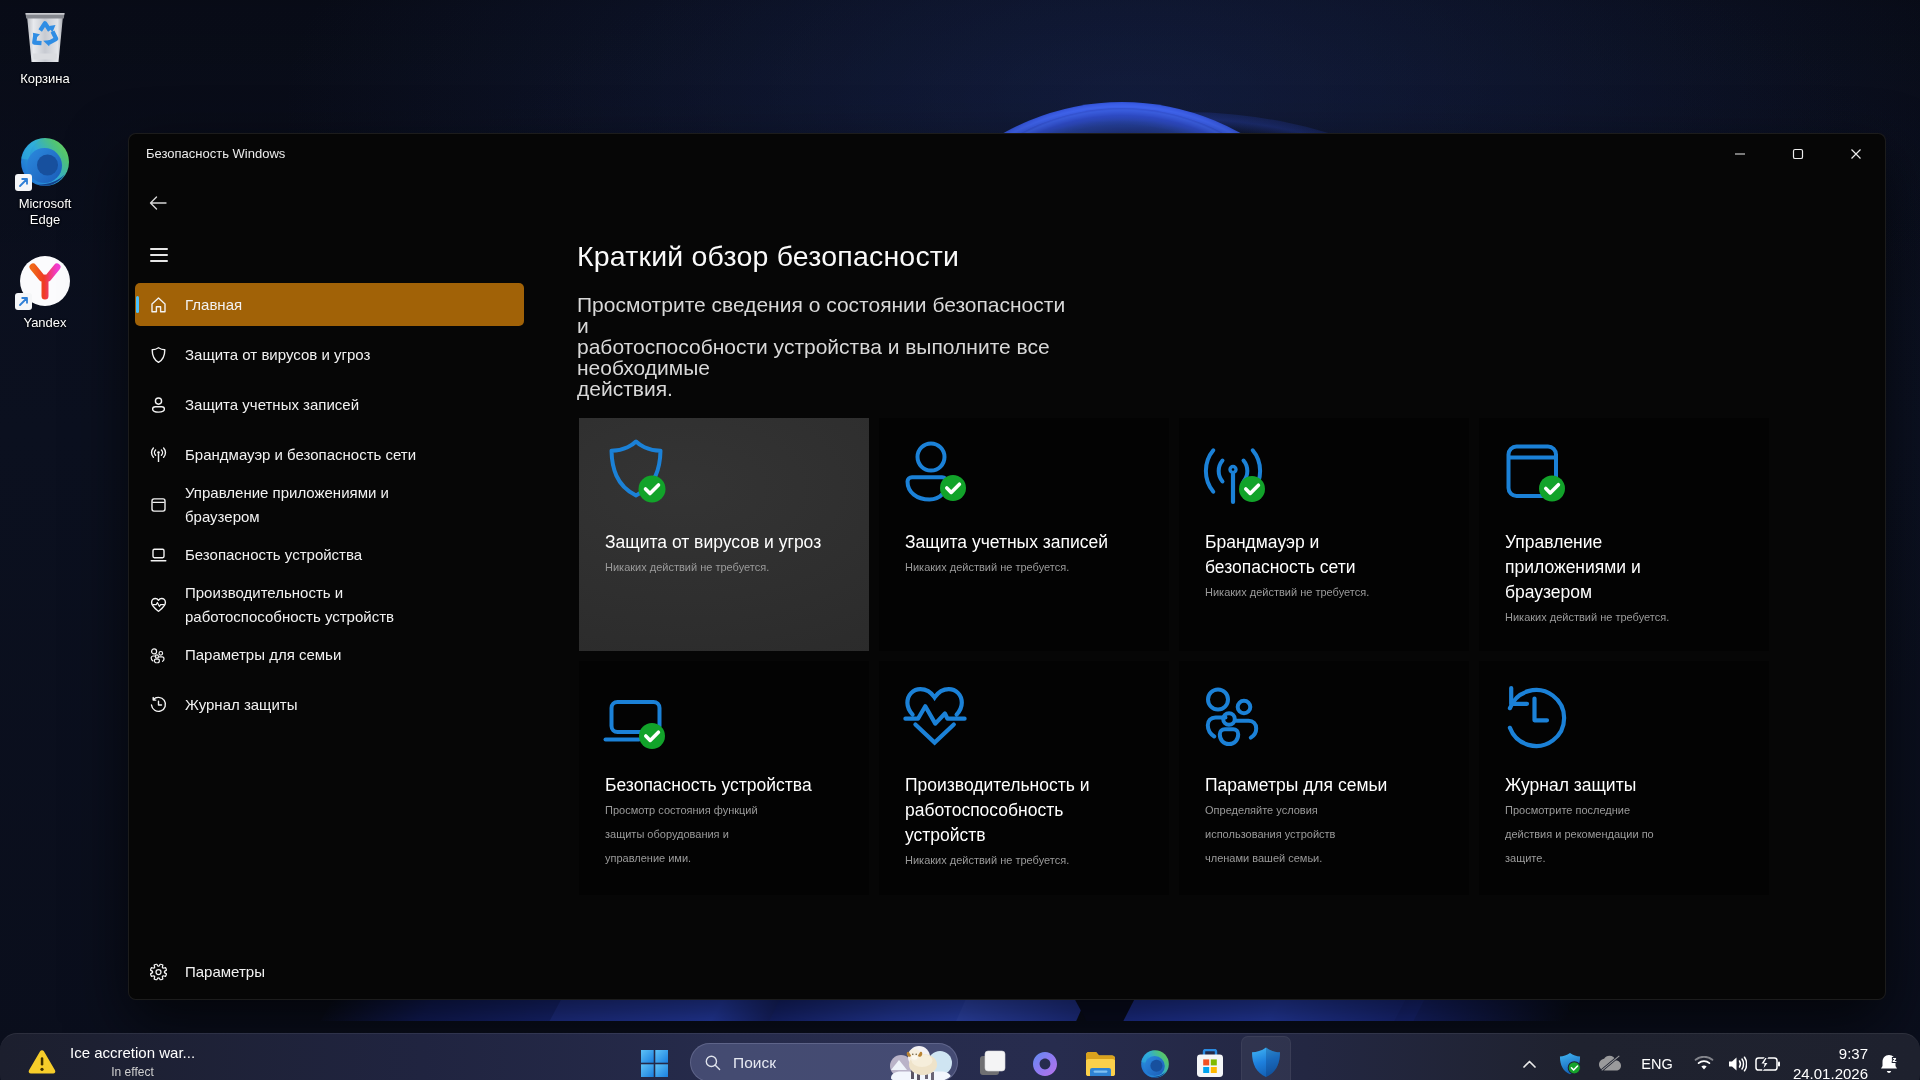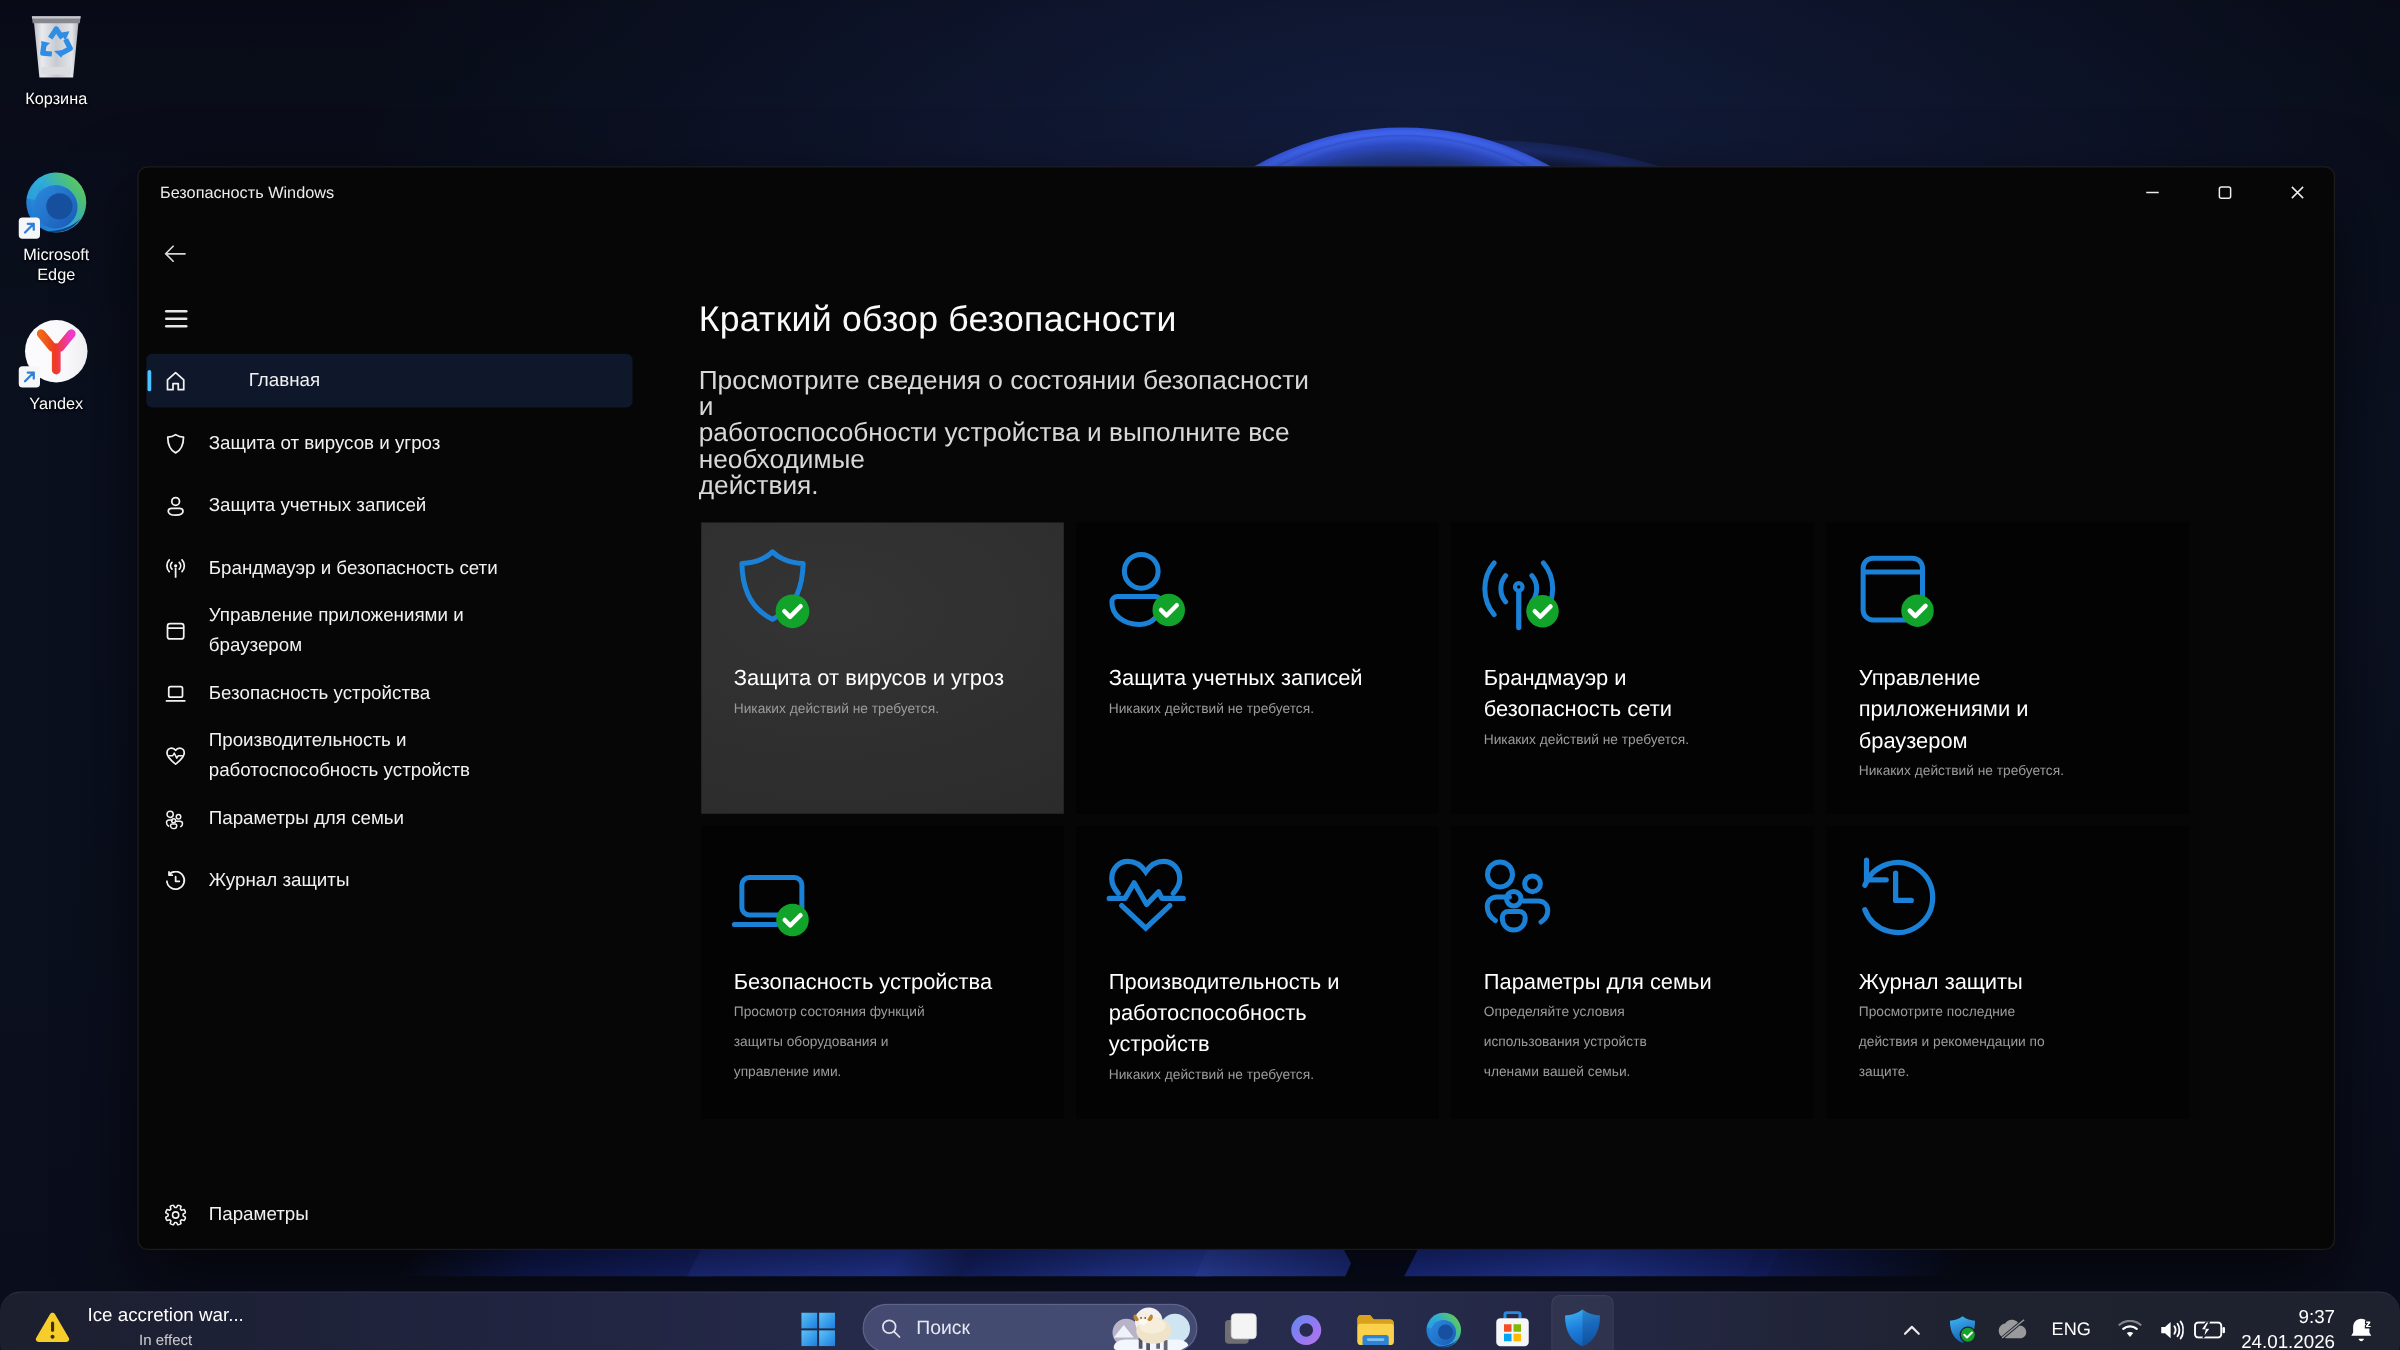--- a/index.html
+++ b/index.html
@@ -26,37 +26,37 @@
         rgba(12,20,46,0) 92%, rgba(48,76,205,.7) 96.5%, #3c60e4 99%, rgba(48,76,200,.6) 100%); }
   .ribbons { position:absolute; left:0; top:955px; width:1920px; height:66px; overflow:hidden; }
   .rb { position:absolute; }
 
   
   .dicon { position:absolute; width:96px; text-align:center; color:#fff; font-size:13px;
       text-shadow:0 1px 2px rgba(0,0,0,.9), 0 0 2px rgba(0,0,0,.8); line-height:16px; }
   .dicon .img { position:relative; margin:0 auto; }
 
   
-  .win { position:absolute; left:110px; top:133px; width:1758px; height:867px;
+  .win { position:absolute; left:128px; top:133px; width:1758px; height:867px;
       background:#060606; border-radius:8px; border:1px solid rgba(255,255,255,.09);
       box-shadow:0 24px 60px rgba(0,0,0,.65); overflow:hidden; }
   .titlebar { position:absolute; left:0; top:0; width:100%; height:40px; }
   .wtitle { position:absolute; left:17px; top:12px; font-size:13px; color:#ececec; }
   .wbtns { position:absolute; right:0; top:0; height:40px; display:flex; }
   .wbtn { width:58px; height:40px; display:flex; align-items:center; justify-content:center; }
 
   
   .side { position:absolute; left:0; top:0; width:400px; height:100%; }
   .backarr { position:absolute; left:20px; top:62px; }
   .burger { position:absolute; left:21px; top:114px; width:18px; }
   .burger div { height:1.6px; background:#e6e6e6; border-radius:1px; margin-bottom:4.4px; }
   .nav { position:absolute; left:6px; top:149px; width:389px; }
   .nitem { position:relative; height:43px; margin-bottom:7px; border-radius:5px;
       display:flex; align-items:center; color:#f2f2f2; font-size:15px; }
-  .nitem.sel { background:#0f172a;padding-left:32px; }
+  .nitem.sel { background:#a16207; }
   .nitem.sel .pill { position:absolute; left:1px; top:13px; width:3px; height:17px;
       border-radius:2px; background:#4cc2ff; }
   .nicon { position:absolute; left:15px; top:50%; transform:translateY(-50%); width:17px; height:17px; }
   .nlabel { margin-left:50px; line-height:19px; }
   .params { position:absolute; left:6px; bottom:6px; width:389px; }
   .params .nitem { margin-bottom:0; }
 
   
   .content { position:absolute; left:400px; top:0; width:1302px; height:100%; }
   .h1 { position:absolute; left:48px; top:106px; font-size:28.5px; color:#fafafa; letter-spacing:.2px; }

